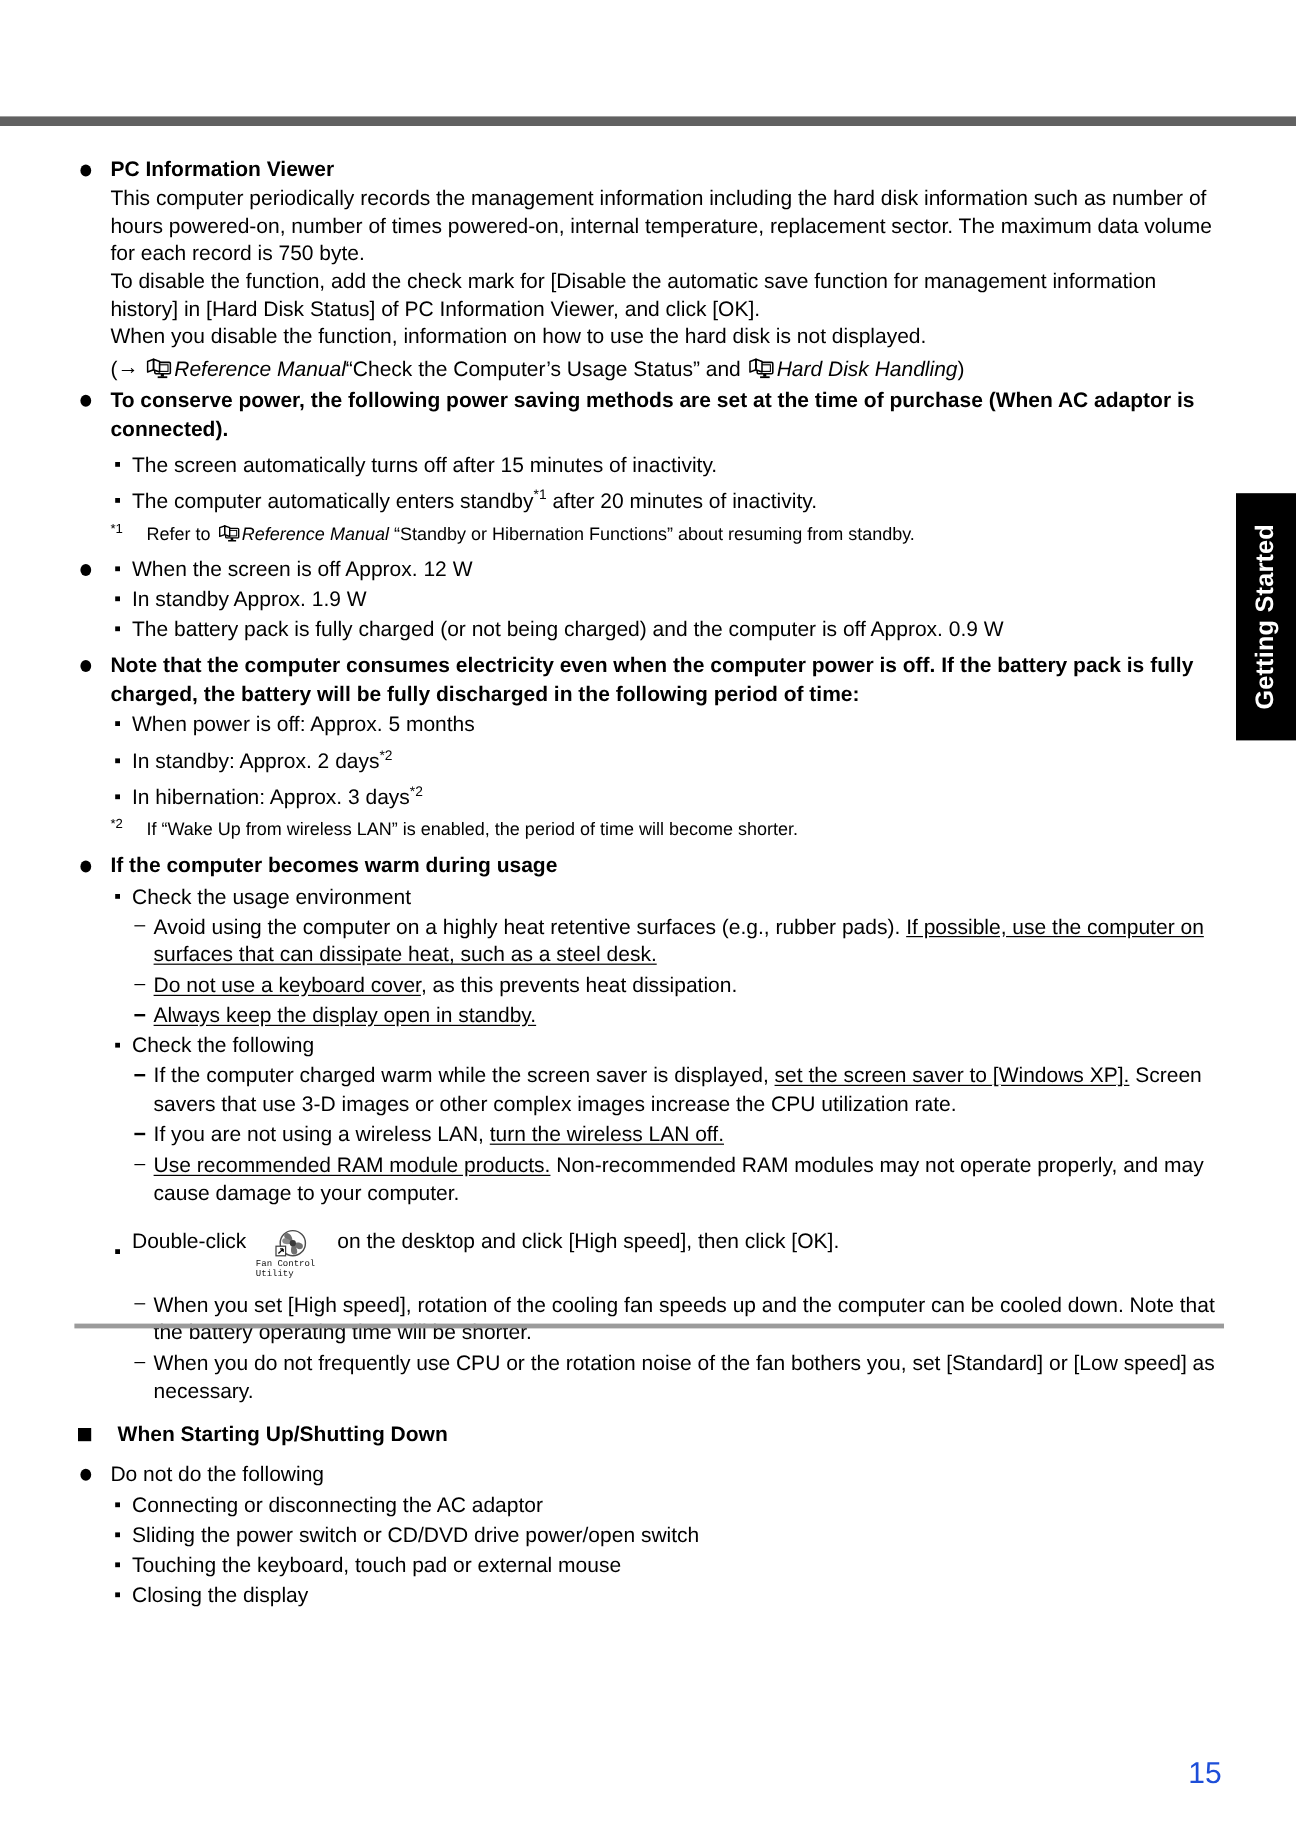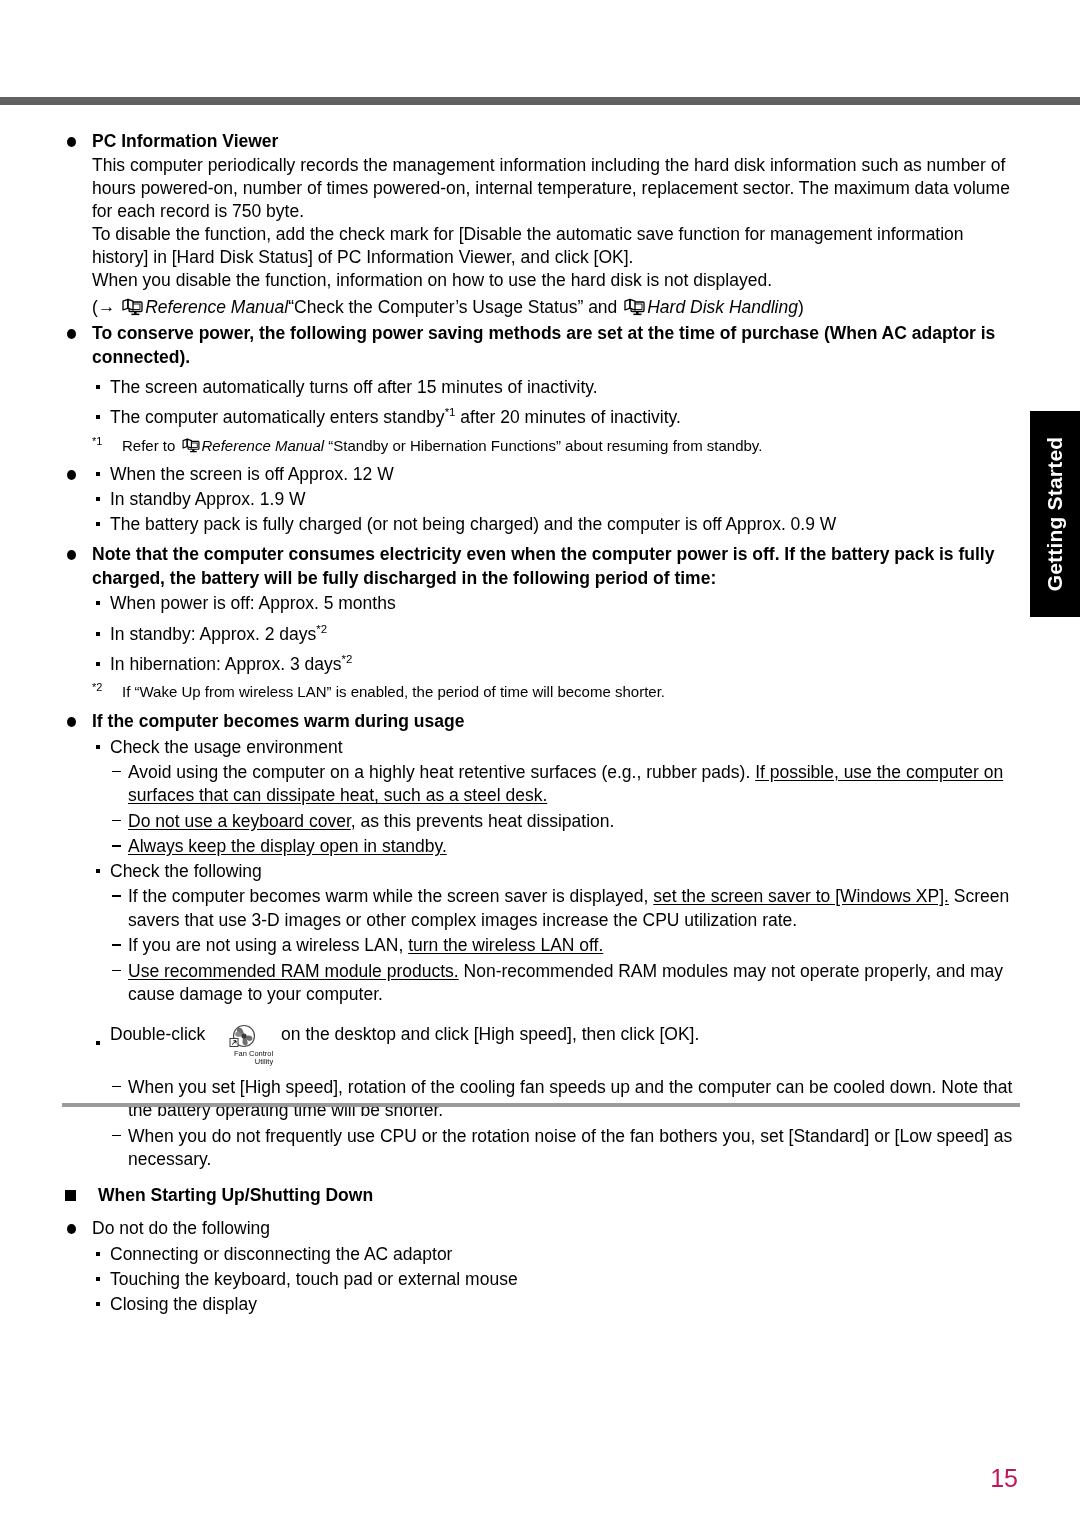--- a/index.html
+++ b/index.html
@@ -209,34 +209,34 @@
     top: 0;
     transform: translateX(-50%);
     width: 30px;
     height: 27px;
   }
   .fan-icon .cap {
     position: absolute;
     left: 0;
     top: 26px;
     width: 60px;
-    text-align: right;
+    text-align: left;
     font-size: 7.5px;
     line-height: 1.15;
     color: #111;
-    font-family: Liberation Sans, sans-serif;
+    font-family: Liberation Mono, monospace;
   }
 
   
   .page-num {
     position: absolute;
     right: 62px;
     top: 1464px;
     font-size: 25px;
-    color: #be185d;
+    color: #1d4ed8;
   }
 </style>
 </head>
 <body>
 
 <div class="page">
 
   <div class="top-rule"></div>
 
   <div class="side-tab">
@@ -368,21 +368,21 @@
     <div class="l3">
       <span class="dash"></span><span></span><span class="u">Always keep the display open in standby.</span><span></span>
     </div>
 
     <div class="l2">
       <span class="mdot"></span>
       <span>Check the following</span>
     </div>
 
     <div class="l3">
-      <span class="dash"></span><span>If the computer becomes warm while the screen saver is displayed, </span><span class="u">set the screen saver to [Windows XP].</span><span> Screen savers that use 3-D images or other complex images increase the CPU utilization rate.</span>
+      <span class="dash"></span><span>If the computer charged warm while the screen saver is displayed, </span><span class="u">set the screen saver to [Windows XP].</span><span> Screen savers that use 3-D images or other complex images increase the CPU utilization rate.</span>
     </div>
     <div class="l3">
       <span class="dash"></span><span>If you are not using a wireless LAN, </span><span class="u">turn the wireless LAN off.</span><span></span>
     </div>
     <div class="l3">
       <span class="dash"></span><span></span><span class="u">Use recommended RAM module products.</span><span> Non-recommended RAM modules may not operate properly, and may cause damage to your computer.</span>
     </div>
 
     <div class="l2" style="margin-top:16px;">
       <span class="mdot" style="top:18px;"></span>
@@ -429,20 +429,24 @@
     <div class="l1" style="margin-top:9px;">
       <span class="dot"></span>
       <span>Do not do the following</span>
     </div>
     <div class="l2">
       <span class="mdot"></span>
       <span>Connecting or disconnecting the AC adaptor</span>
     </div>
     <div class="l2">
       <span class="mdot"></span>
+      <span>Sliding the power switch or CD/DVD drive power/open switch</span>
+    </div>
+    <div class="l2">
+      <span class="mdot"></span>
       <span>Touching the keyboard, touch pad or external mouse</span>
     </div>
     <div class="l2">
       <span class="mdot"></span>
       <span>Closing the display</span>
     </div>
   </div>
 
   <div class="page-num">15</div>
 

